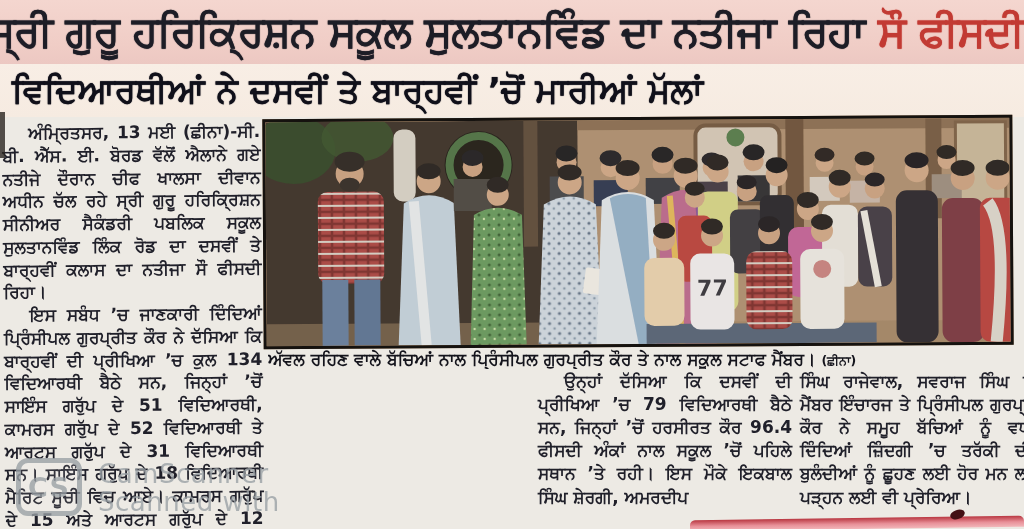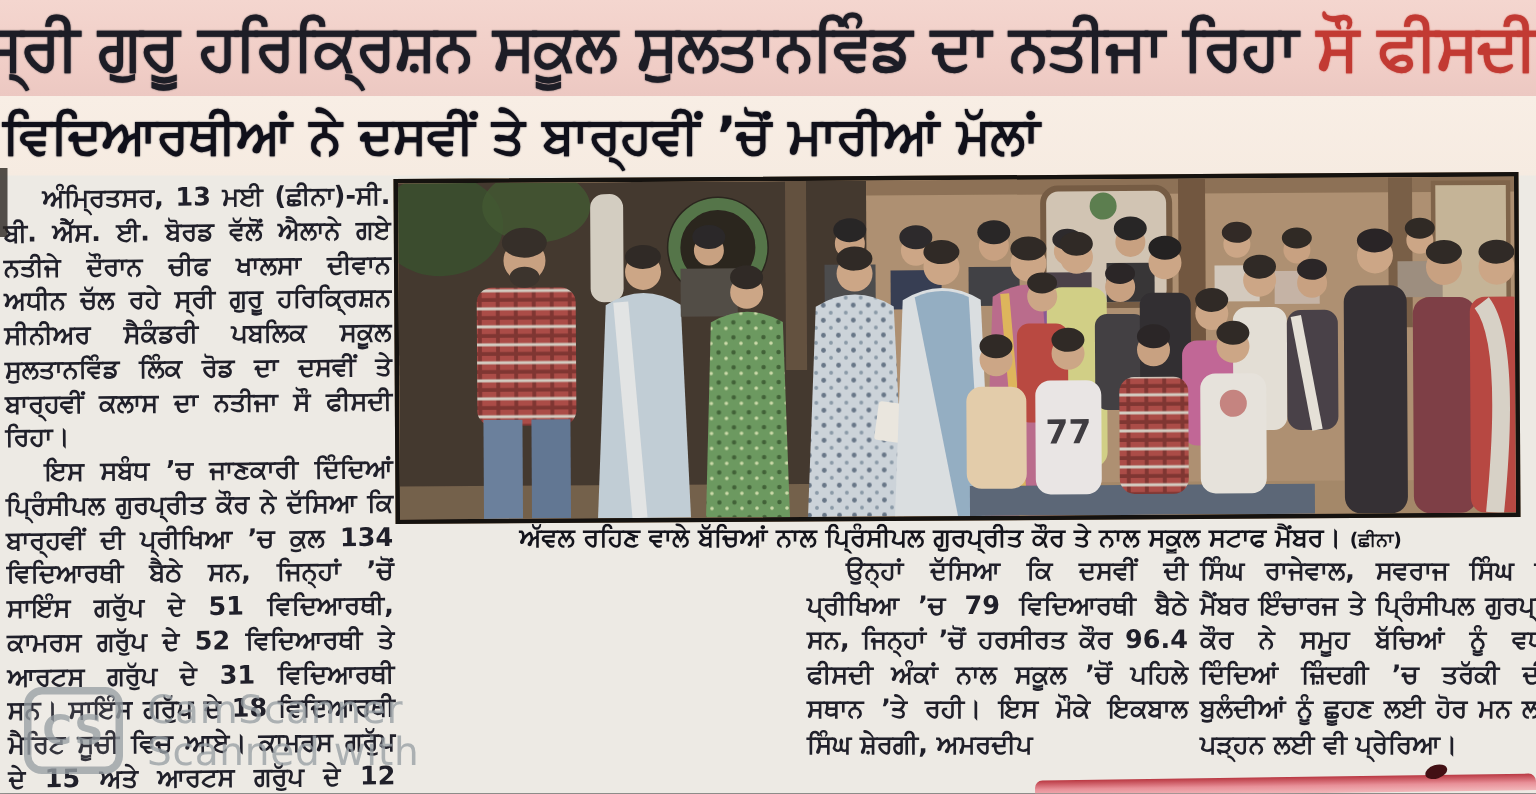--- a/index.html
+++ b/index.html
@@ -20,39 +20,39 @@
     margin-left:-10px;letter-spacing:-1px;line-height:1.05;
     text-shadow:0 0 1px #1d1d26;
   }
   .headline-red{color:var(--headline-red,#c23a33);text-shadow:0 0 1px var(--headline-red,#c23a33);}
   .subheadline-band{
     position:absolute;left:0;top:64px;width:100%;height:53px;
     background:linear-gradient(180deg,#f8eee5 0%,var(--band-cream,#f6ebe1) 100%);
     display:flex;align-items:center;white-space:nowrap;overflow:hidden;
   }
   .subheadline-text{
-    font-size:34px;font-weight:700;color:#10101a;margin-left:2px;
+    font-size:34px;font-weight:700;color:#10101a;margin-left:12px;
     text-shadow:0 0 1px #10101a;
   }
   
   .col-left{
     position:absolute;left:4px;top:121px;width:258px;
     font-size:17px;font-weight:600;line-height:1.34;color:#20202a;
     text-align:justify;transform:rotate(-0.5deg);
   }
   .col-left p{margin:0;text-indent:26px;}
   
   .photo-frame{
     position:absolute;left:263px;top:117px;width:750px;height:230px;
     border:3px solid #15120f;box-sizing:border-box;background:#b08e6b;
     transform:rotate(-0.35deg);overflow:hidden;
   }
   .photo-frame svg{display:block;width:100%;height:100%;filter:saturate(.9) contrast(.93) brightness(1.02);}
   .photo-caption{
-    position:absolute;left:268px;top:349px;width:745px;text-align:center;
+    position:absolute;left:268px;top:349px;width:745px;
     font-size:17px;font-weight:700;color:#14141c;white-space:nowrap;overflow:hidden;
   }
   .caption-credit{font-size:12.5px;font-weight:600;}
   
   .bcol{
     position:absolute;top:374px;font-size:17px;font-weight:600;
     line-height:1.36;color:#20202a;text-align:justify;
   }
   .bcol p{margin:0;}
   .bcol p.indent{text-indent:26px;}

